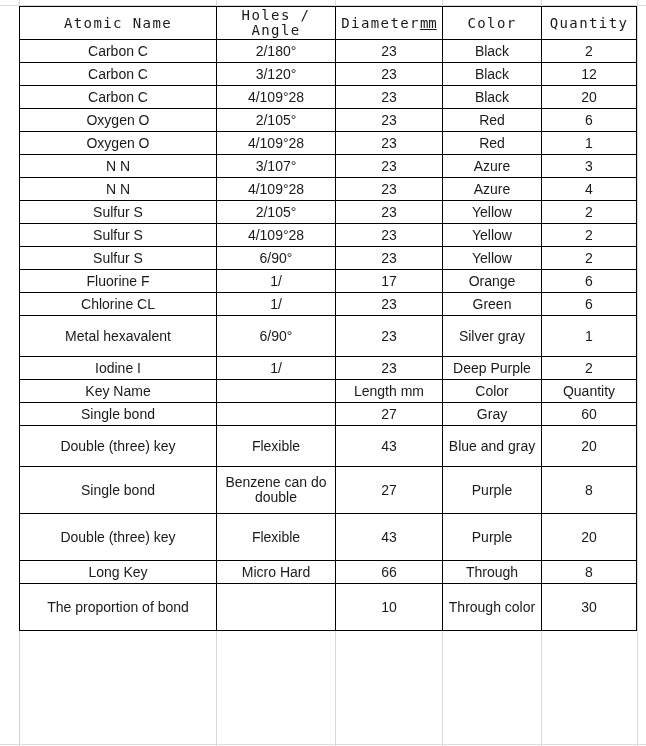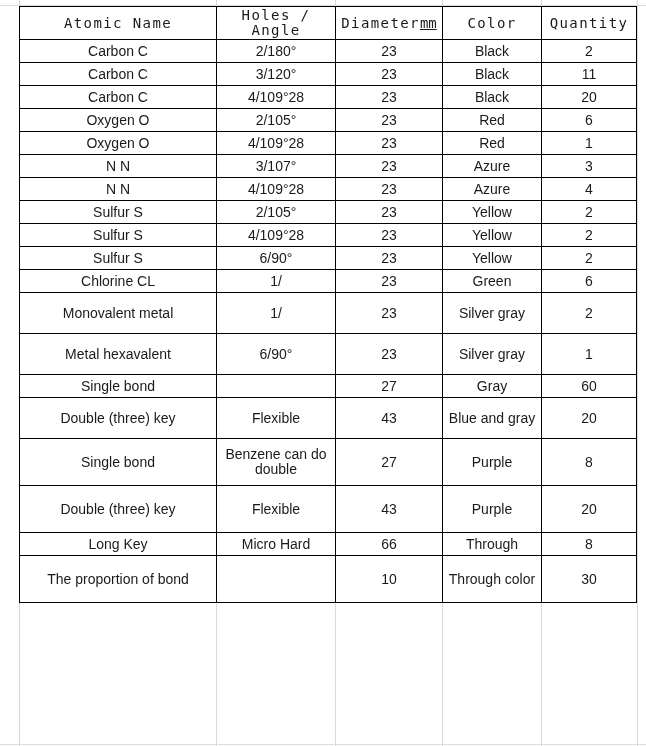--- a/index.html
+++ b/index.html
@@ -131,21 +131,21 @@
           <td>2/180°</td>
           <td>23</td>
           <td>Black</td>
           <td>2</td>
         </tr>
         <tr class="r-norm">
           <td>Carbon C</td>
           <td>3/120°</td>
           <td>23</td>
           <td>Black</td>
-          <td>11</td>
+          <td>12</td>
         </tr>
         <tr class="r-norm">
           <td>Carbon C</td>
           <td>4/109°28</td>
           <td>23</td>
           <td>Black</td>
           <td>20</td>
         </tr>
         <tr class="r-norm">
           <td>Oxygen O</td>
@@ -190,39 +190,53 @@
           <td>2</td>
         </tr>
         <tr class="r-norm">
           <td>Sulfur S</td>
           <td>6/90°</td>
           <td>23</td>
           <td>Yellow</td>
           <td>2</td>
         </tr>
         <tr class="r-norm">
+          <td>Fluorine F</td>
+          <td>1/</td>
+          <td>17</td>
+          <td>Orange</td>
+          <td>6</td>
+        </tr>
+        <tr class="r-norm">
           <td>Chlorine CL</td>
           <td>1/</td>
           <td>23</td>
           <td>Green</td>
           <td>6</td>
-        </tr>
-        <tr class="r-tall">
-          <td>Monovalent metal</td>
-          <td>1/</td>
-          <td>23</td>
-          <td>Silver gray</td>
-          <td>2</td>
         </tr>
         <tr class="r-tall">
           <td>Metal hexavalent</td>
           <td>6/90°</td>
           <td>23</td>
           <td>Silver gray</td>
           <td>1</td>
+        </tr>
+        <tr class="r-norm">
+          <td>Iodine I</td>
+          <td>1/</td>
+          <td>23</td>
+          <td>Deep Purple</td>
+          <td>2</td>
+        </tr>
+        <tr class="r-norm">
+          <td class="hdr-prop">Key Name</td>
+          <td class="hdr-prop"></td>
+          <td class="hdr-prop">Length mm</td>
+          <td class="hdr-prop">Color</td>
+          <td class="hdr-prop">Quantity</td>
         </tr>
         <tr class="r-norm">
           <td>Single bond</td>
           <td></td>
           <td>27</td>
           <td>Gray</td>
           <td>60</td>
         </tr>
         <tr class="r-tall">
           <td>Double (three) key</td>

